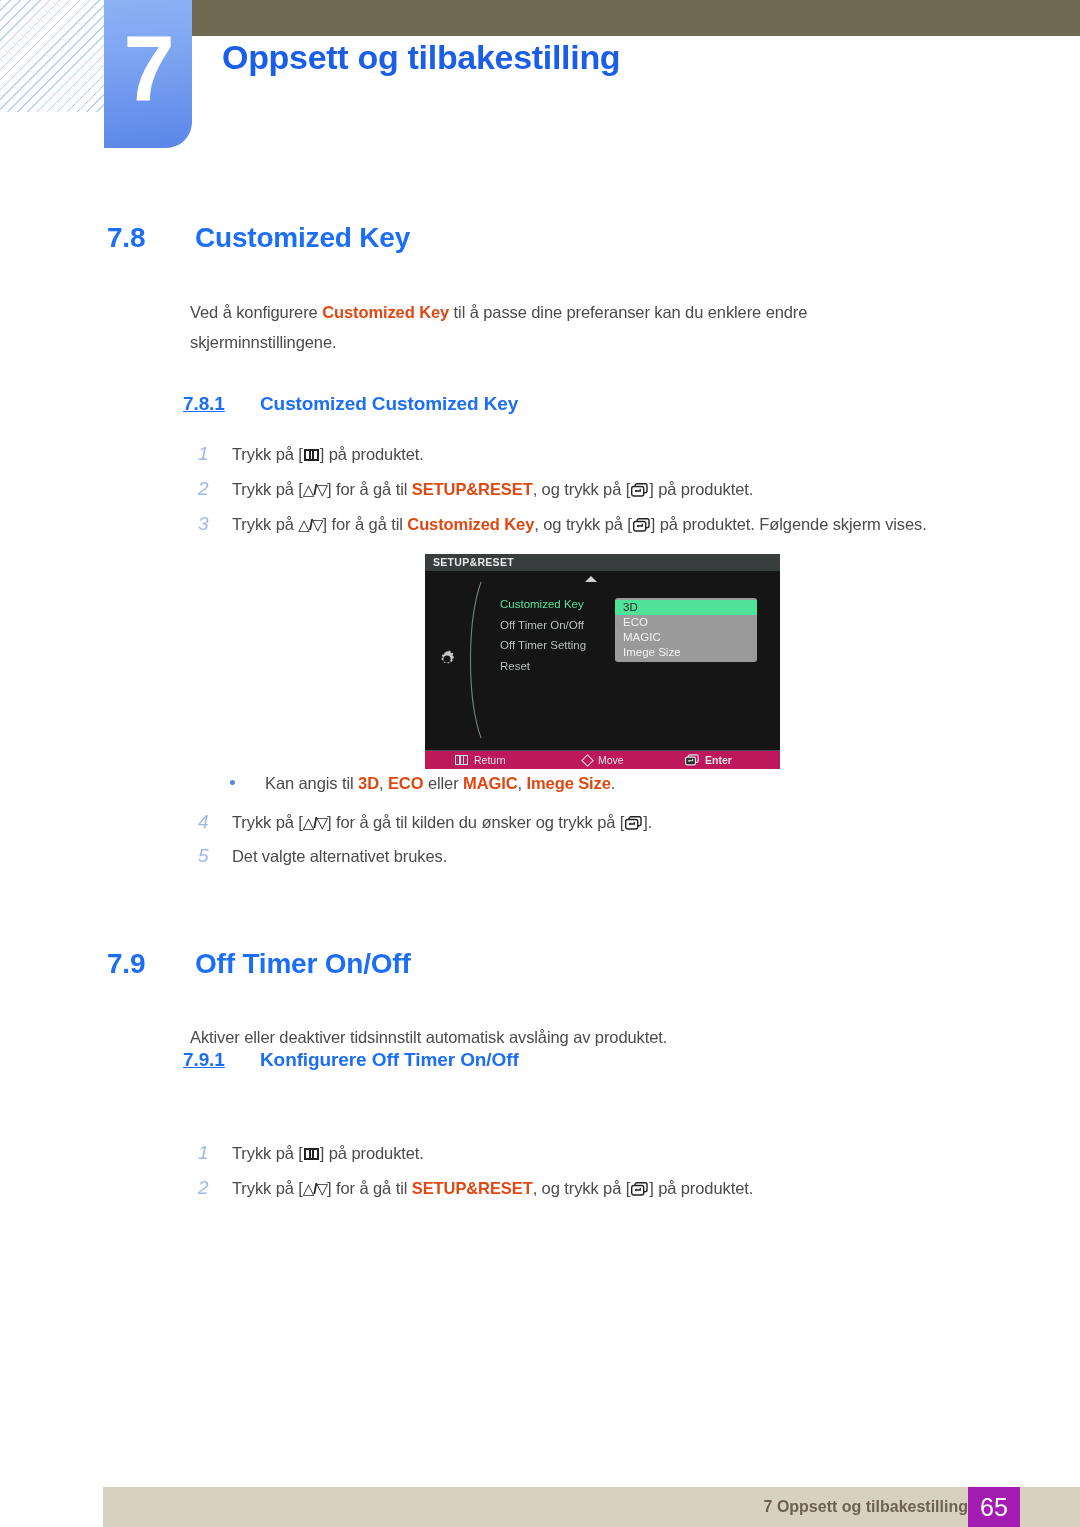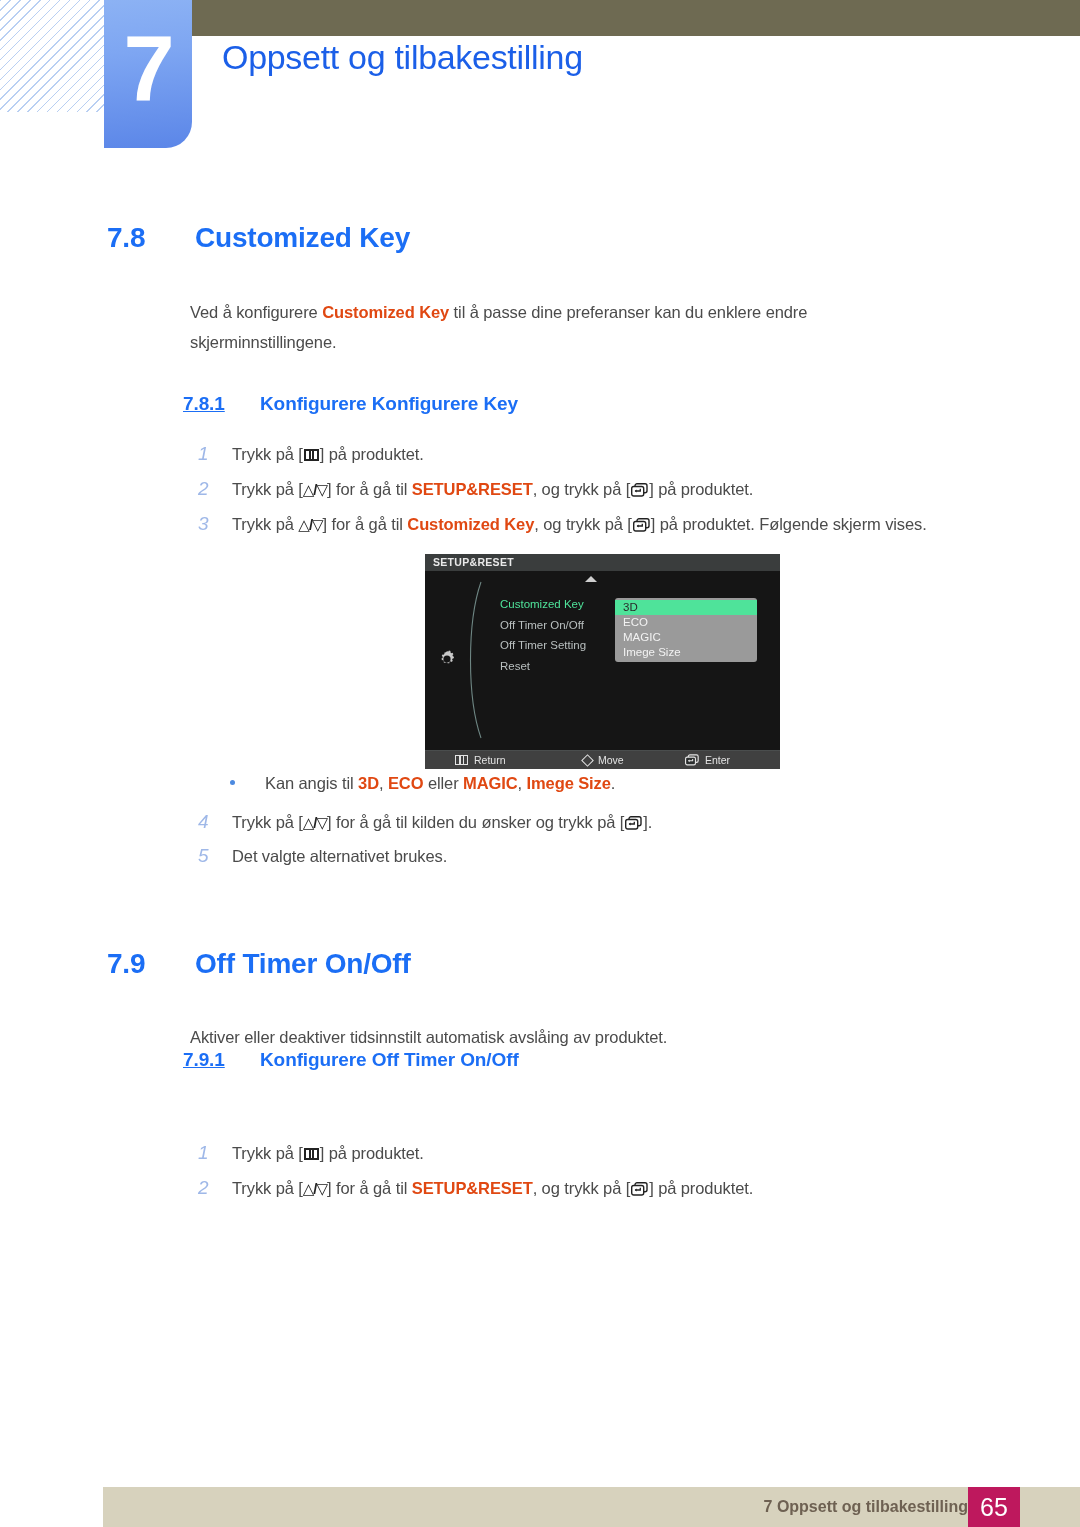--- a/index.html
+++ b/index.html
@@ -25,21 +25,21 @@
     background:linear-gradient(175deg,#8cb2f4 0%,#7ea6f2 35%,#5b86e8 100%);
     border-bottom-right-radius:26px;
     color:#ffffff;
     font-size:92px;font-weight:bold;line-height:1;
     text-align:center;
     box-sizing:border-box;padding-top:22px;
     letter-spacing:-2px;
   }
   .chap-title{
     position:absolute;left:222px;top:38px;
-    font-size:34px;font-weight:normal;color:#1b5fe8;letter-spacing:-.3px;
+    font-size:34px;font-weight:bold;color:#1b5fe8;letter-spacing:-.3px;
   }
   h2.sec{
     position:absolute;font-size:28px;font-weight:bold;color:#1b6ef5;
     letter-spacing:-.2px;margin:4px;white-space:nowrap;
   }
   h2.sec .num{display:inline-block;width:88px;}
   h3.sub{
     position:absolute;font-size:19px;font-weight:bold;color:#1b6ef5;
     margin:0;letter-spacing:-.1px;white-space:nowrap;
   }
@@ -109,21 +109,21 @@
   .osd-sub{
     position:absolute;left:190px;top:44px;width:142px;
     background:#9a9a9a;border-radius:3px;padding:2px 0;
   }
   .osd-sub-item{
     font-size:11.5px;color:#f2f2f2;line-height:15px;padding-left:8px;white-space:nowrap;
   }
   .osd-sub-item.hl{background:#4fe39a;color:#2a2a2a;}
   .osd-foot{
     position:absolute;left:0;bottom:0;width:100%;height:18px;
-    background:#404040;border-top:1px solid #4a4d4d;
+    background:#be185d;border-top:1px solid #4a4d4d;
   }
   .osd-foot-item{
     position:absolute;font-size:10.5px;color:#e3e3e3;line-height:18px;white-space:nowrap;
   }
   .fi-menu{
     display:inline-block;width:13px;height:10px;border:1.5px solid #e3e3e3;
     box-sizing:border-box;position:relative;vertical-align:-1px;margin-right:6px;
   }
   .fi-menu:before,.fi-menu:after{content:"";position:absolute;top:0;bottom:0;width:1.5px;background:#e3e3e3;}
   .fi-menu:before{left:3px;}
@@ -136,21 +136,21 @@
   
   .footer-bar{
     position:absolute;left:103px;top:1487px;right:0;height:40px;background:#d7d2bd;
   }
   .footer-text{
     position:absolute;right:112px;top:1487px;height:56px;line-height:40px;
     font-size:16px;color:#6e6152;font-weight:bold;white-space:nowrap;
   }
   .footer-page{
     position:absolute;left:968px;top:1487px;width:52px;height:40px;
-    background:#be185d;color:#ffffff;font-size:25px;line-height:40px;
+    background:#a21caf;color:#ffffff;font-size:25px;line-height:40px;
     text-align:center;
   }
 </style>
 </head>
 <body>
 
 <div class="hatch"></div>
 <div class="olive-bar"></div>
 <div class="chap-tab">7</div>
 <div class="chap-title">Oppsett og tilbakestilling</div>
@@ -158,21 +158,21 @@
 <h2 class="sec" style="left:103px;top:218px;">
   <span class="num">7.8</span><span>Customized Key</span>
 </h2>
 
 <p class="body" style="left:190px;top:297px;width:740px;">
   <span>Ved å konfigurere </span><span class="accent">Customized Key</span><span> til å passe dine preferanser kan du enklere endre</span><br>
   <span>skjerminnstillingene.</span>
 </p>
 
 <h3 class="sub" style="left:183px;top:393px;">
-  <span class="num">7.8.1</span><span>Konfigurere Konfigurere Key</span>
+  <span class="num">7.8.1</span><span>Customized Customized Key</span>
 </h3>
 
 <div class="step" style="left:190px;top:443px;">
   <span class="sn">1</span><span>Trykk på [</span><span class="kmenu"></span><span>] på produktet.</span>
 </div>
 
 <div class="step" style="left:190px;top:478px;">
   <span class="sn">2</span><span>Trykk på [</span><span class="kupdn">△/▽</span><span>] for å gå til </span><span class="accent">SETUP&amp;RESET</span><span>, og trykk på [</span><span class="kenter"><svg width="17" height="14" viewBox="0 0 17 14">
         <rect x="4" y="0.8" width="12" height="9" rx="2" fill="none" stroke="#222" stroke-width="1.4"></rect>
         <rect x="0.7" y="3.5" width="12" height="9.5" rx="2" fill="#fff" stroke="#222" stroke-width="1.4"></rect>
@@ -215,21 +215,21 @@
   <div class="osd-sub">
     <div class="osd-sub-item hl">3D</div>
     <div class="osd-sub-item">ECO</div>
     <div class="osd-sub-item">MAGIC</div>
     <div class="osd-sub-item">Imege Size</div>
   </div>
 
   <div class="osd-foot">
     <div class="osd-foot-item" style="left:30px;"><span class="fi-menu"></span><span>Return</span></div>
     <div class="osd-foot-item" style="left:158px;"><span class="fi-diamond"></span><span>Move</span></div>
-    <div class="osd-foot-item" style="left:260px;"><span class="fi-enter"><svg width="14" height="12" viewBox="0 0 17 14">
+    <div class="osd-foot-item" style="left:260px;font-weight:bold;"><span class="fi-enter"><svg width="14" height="12" viewBox="0 0 17 14">
             <rect x="4" y="0.8" width="12" height="9" rx="2" fill="none" stroke="#e3e3e3" stroke-width="1.4"></rect>
             <rect x="0.7" y="3.5" width="12" height="9.5" rx="2" fill="#2b2e2e" stroke="#e3e3e3" stroke-width="1.4"></rect>
             <path d="M9.3 5.8v2.2H4.2" fill="none" stroke="#e3e3e3" stroke-width="1.3"></path>
             <path d="M5.6 6.4 3.6 8l2 1.6z" fill="#e3e3e3"></path>
           </svg></span><span>Enter</span></div>
   </div>
 </div>
 
 <div class="bullet-row" style="left:228px;top:774px;">
   <span class="bullet-dot"></span><span>Kan angis til </span><span class="accent">3D</span><span>, </span><span class="accent">ECO</span><span> eller </span><span class="accent">MAGIC</span><span>, </span><span class="accent">Imege Size</span><span>.</span>

